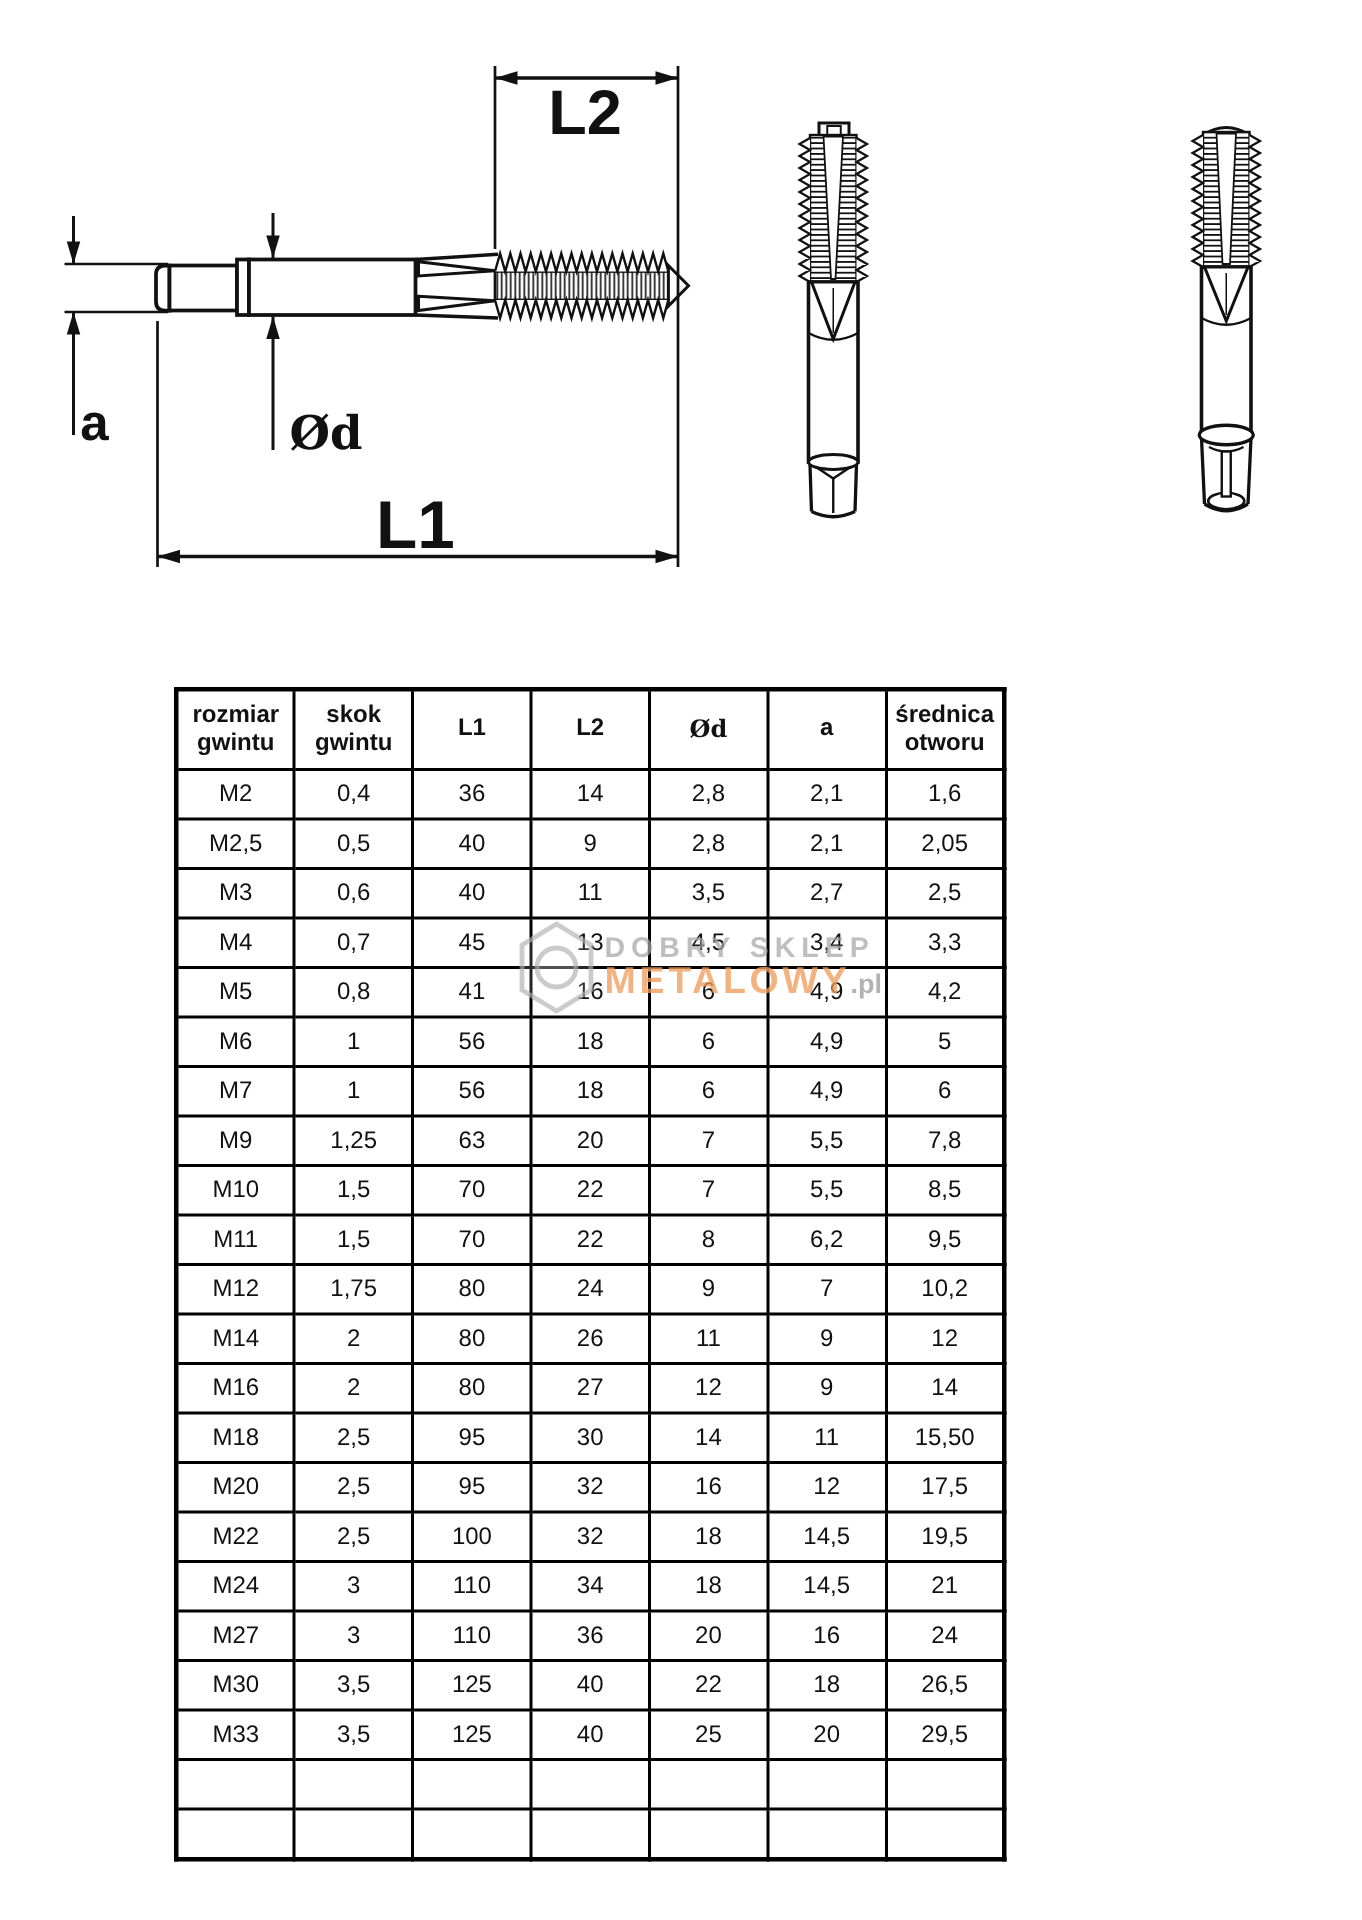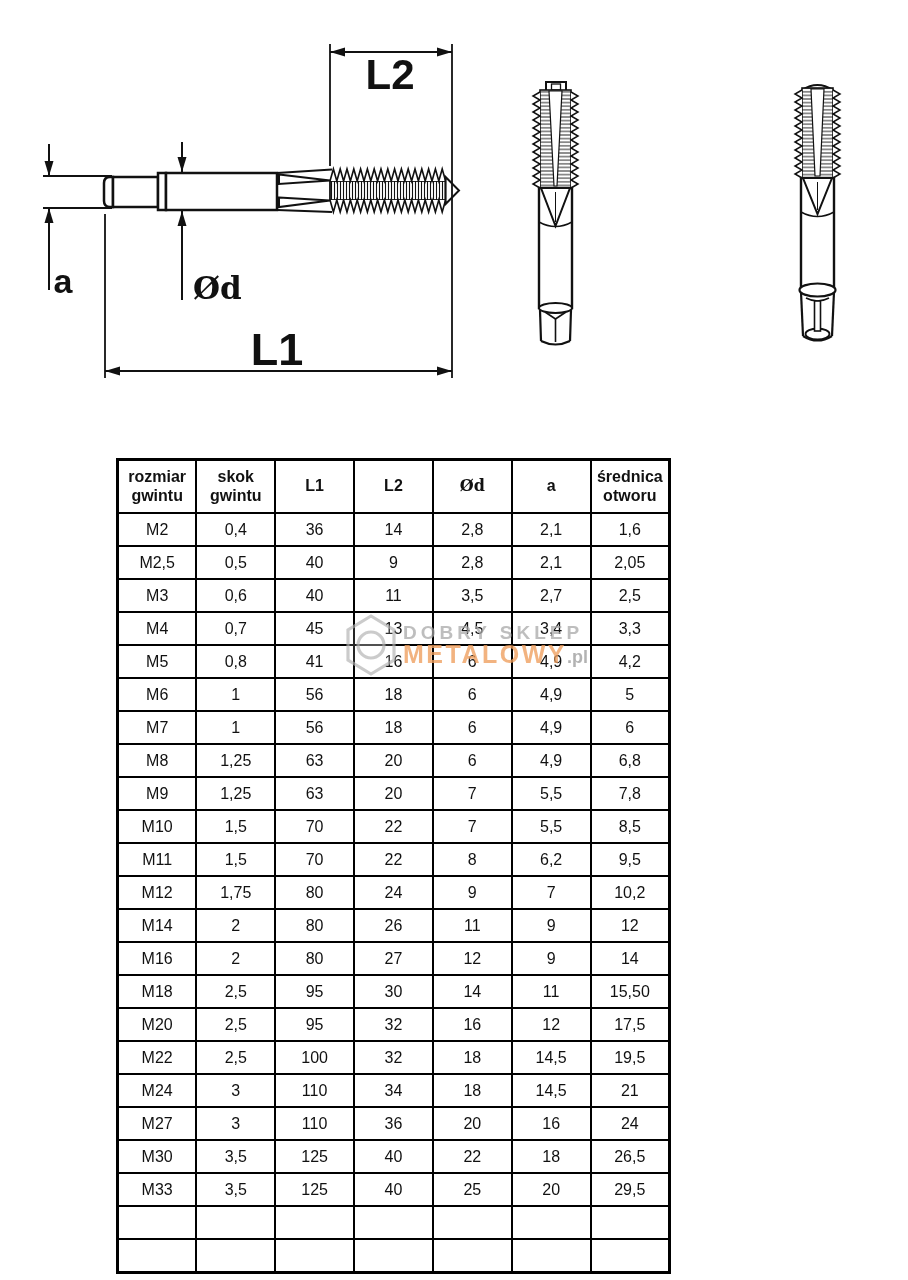--- a/index.html
+++ b/index.html
@@ -229,29 +229,20 @@
         <tr>
           <td>M7</td>
           <td>1</td>
           <td>56</td>
           <td>18</td>
           <td>6</td>
           <td>4,9</td>
           <td>6</td>
         </tr>
         <tr>
-          <td>M8</td>
-          <td>1,25</td>
-          <td>63</td>
-          <td>20</td>
-          <td>6</td>
-          <td>4,9</td>
-          <td>6,8</td>
-        </tr>
-        <tr>
           <td>M9</td>
           <td>1,25</td>
           <td>63</td>
           <td>20</td>
           <td>7</td>
           <td>5,5</td>
           <td>7,8</td>
         </tr>
         <tr>
           <td>M10</td>

